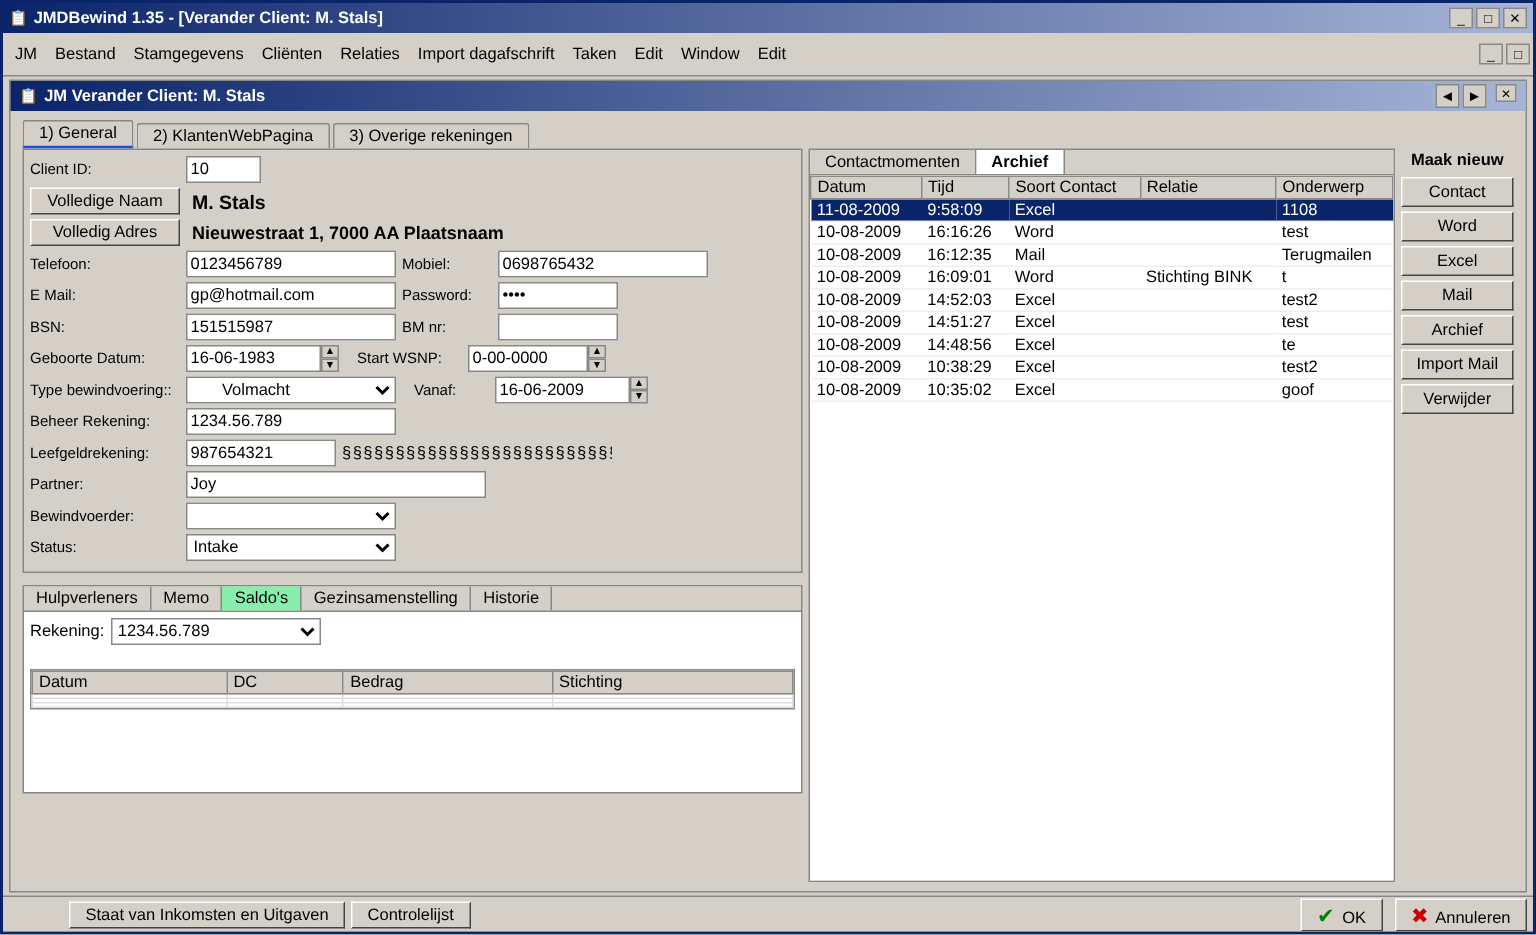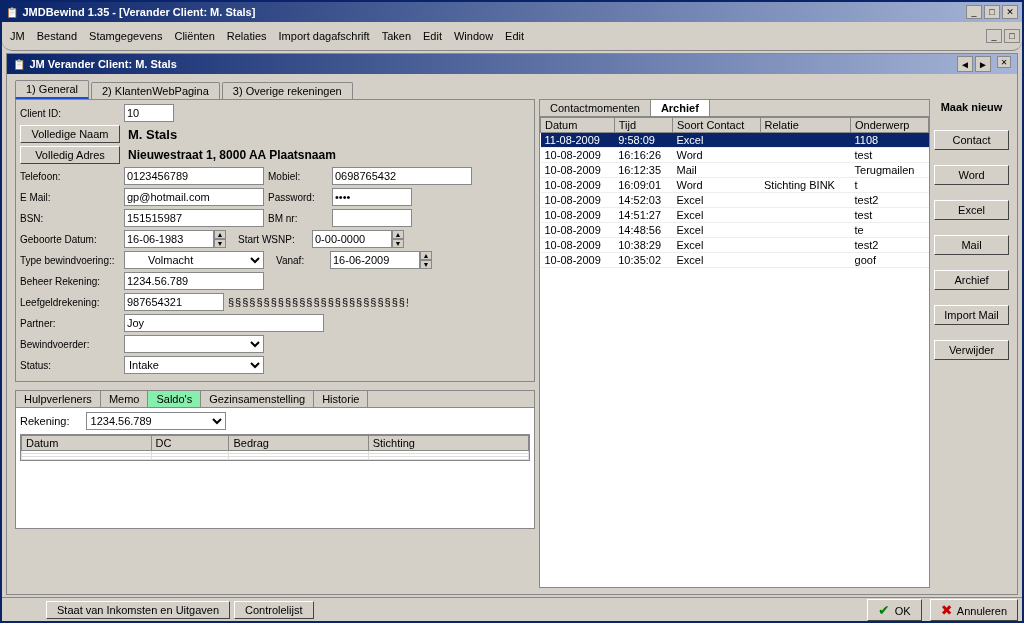--- a/index.html
+++ b/index.html
@@ -32,21 +32,20 @@
       color: #000;
     }
     
     .menu-bar {
       background: #d4d0c8;
       border-bottom: 1px solid #888;
       display: flex;
       align-items: center;
       padding: 14px 2px;
       height: 20px;
-      border-radius: 10px;
     }
     .menu-item {
       padding: 2px 6px;
       font-size: 11px;
       cursor: pointer;
     }
     
     .outer-tab-strip {
       background: #d4d0c8;
       display: flex;
@@ -157,22 +156,22 @@
     }
     .bottom-tab.active { background: #86efac; }
     .bottom-content {
       padding: 4px;
       background: white;
       height: 120px;
     }
     .rekening-row {
       display: flex;
       align-items: center;
-      gap: 16px;
-      margin-bottom: 4px;
+      gap: 4px;
+      margin-bottom: 16px;
     }
     .table-container {
       border: 1px solid #888;
       background: white;
     }
     .data-table {
       width: 100%;
       border-collapse: collapse;
       font-size: 11px;
     }
@@ -244,21 +243,21 @@
       white-space: nowrap;
     }
     .contact-table tr.selected td {
       background: #0a246a;
       color: white;
     }
     
     .action-btns {
       display: flex;
       flex-direction: column;
-      gap: 15px;
+      gap: 3px;
       width: 75px;
     }
     .action-btn {
       background: #d4d0c8;
       border-top: 1px solid #fff;
       border-left: 1px solid #fff;
       border-right: 1px solid #444;
       border-bottom: 1px solid #444;
       padding: 3px 4px;
       font-size: 11px;
@@ -438,21 +437,21 @@
               <input class="form-input form-input-sm" value="10" readonly="" style="width: 50px;">
             </div>
 
             <div class="form-row">
               <button class="btn-win" style="width:100px;">Volledige Naam</button>
               <span class="name-display">M. Stals</span>
             </div>
 
             <div class="form-row">
               <button class="btn-win" style="width:100px;">Volledig Adres</button>
-              <span class="address-display">Nieuwestraat 1, 8000 AA Plaatsnaam</span>
+              <span class="address-display">Nieuwestraat 1, 7000 AA Plaatsnaam</span>
             </div>
 
             <div class="form-row">
               <span class="form-label">Telefoon:</span>
               <input class="form-input form-input-md" value="0123456789" style="">
               <span class="form-label" style="width:60px;">Mobiel:</span>
               <input class="form-input form-input-md" value="0698765432" style="">
             </div>
 
             <div class="form-row">

